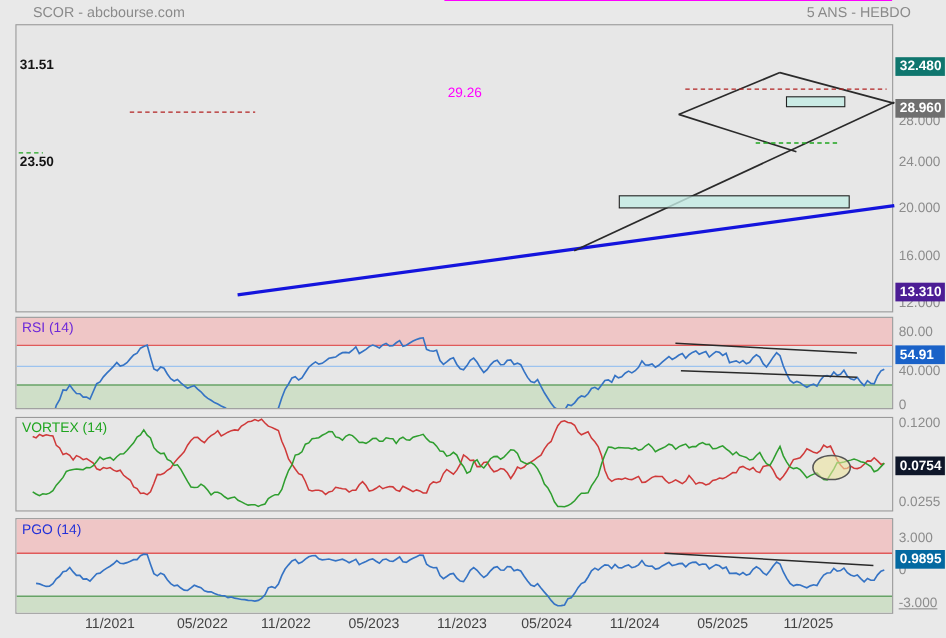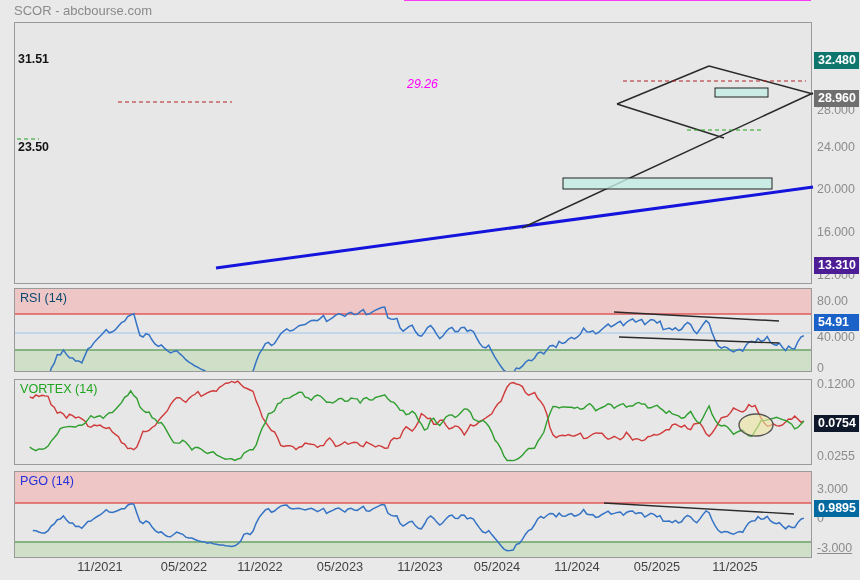--- a/index.html
+++ b/index.html
@@ -1,18 +1,18 @@
 <!DOCTYPE html>
 <html><head>
 <meta charset="utf-8">
 <style>
   html,body{margin:0;padding:0;background:#e9e9e9;}
   #page{position:relative;width:860px;height:580px;background:#e9e9e9;
         font-family:"Liberation Sans",sans-serif;overflow:hidden;}
-  .hdr{position:absolute;top:3px;font-size:13px;color:#8a8a8a;}
+  .hdr{position:absolute;top:3px;font-size:13px;color:#8a8a8a;margin-left:16px;}
   .panel{position:absolute;left:14px;width:798px;border:1px solid #9a9a9a;
          background:#e7e7e7;box-sizing:border-box;}
   #price-panel{top:22px;height:262px;}
   #rsi-panel{top:288px;height:84px;}
   #vortex-panel{top:379px;height:86px;}
   #pgo-panel{top:471px;height:87px;}
   #chart-svg{position:absolute;left:0;top:0;z-index:2;}
   .txt{position:absolute;z-index:4;white-space:nowrap;}
   .legend-row{position:absolute;left:20px;top:26px;z-index:4;display:flex;gap:17px;
               font-size:12.6px;font-weight:500;}
@@ -22,20 +22,21 @@
          line-height:17px;padding-left:4px;box-sizing:border-box;z-index:5;}
   .indlabel{font-size:12.6px;font-weight:500;}
   .xlab{top:559px;width:64px;text-align:center;font-size:12.8px;color:#424242;}
   .magenta{color:#ff00ff;font-size:12.4px;}
 </style>
 </head>
 <body>
 
 <div id="page">
   <div class="hdr" style="left:14px;">SCOR - abcbourse.com</div>
+  <div class="hdr" style="left:612px;width:200px;text-align:right;">5 ANS - HEBDO</div>
 
   <div class="panel" id="price-panel"></div>
   <div class="panel" id="rsi-panel"></div>
   <div class="panel" id="vortex-panel"></div>
   <div class="panel" id="pgo-panel"></div>
 
   <svg id="chart-svg" width="860" height="580">
       <defs>
         <clipPath id="clip-price">
           <rect x="15" y="23" width="796" height="259"></rect>
@@ -104,33 +105,33 @@
         <line x1="614" y1="312" x2="779" y2="321" stroke="#2a2a2a" stroke-width="1.4"></line>
         <line x1="619" y1="337" x2="779" y2="343" stroke="#2a2a2a" stroke-width="1.4"></line>
         <ellipse cx="756" cy="425" rx="17" ry="11" fill="rgba(238,230,160,0.6)" stroke="#555" stroke-width="1.4"></ellipse>
         <line x1="604" y1="503" x2="794" y2="514" stroke="#2a2a2a" stroke-width="1.4"></line>
       </g>
     </svg>
 
 
   <div class="txt plabel" style="left:18px;top:52px;">31.51</div>
   <div class="txt plabel" style="left:18px;top:140px;">23.50</div>
-  <div class="txt magenta" style="left:407px;top:77px;font-style:italic;">29.26</div>
+  <div class="txt magenta" style="left:407px;top:77px;">29.26</div>
 
   <div class="txt ylab" style="top:103px;">28.000</div>
   <div class="txt ylab" style="top:140px;">24.000</div>
   <div class="txt ylab" style="top:182px;">20.000</div>
   <div class="txt ylab" style="top:225px;">16.000</div>
   <div class="txt ylab" style="top:268px;">12.000</div>
 
   <div class="txt badge" style="top: 52px; background-color: #0f766e;">32.480</div>
   <div class="txt badge" style="top: 90px; background-color: rgb(111, 111, 111);">28.960</div>
   <div class="txt badge" style="top: 257px; background-color: #4c1d95;">13.310</div>
 
-  <div class="txt indlabel" style="left: 20px; top: 291px; color: #0c4a6e;">RSI (14)</div>
+  <div class="txt indlabel" style="left: 20px; top: 291px; color: #6d28d9;">RSI (14)</div>
   <div class="txt ylab" style="top:294px;">80.00</div>
   <div class="txt ylab" style="top:330px;text-align:right;">40.000</div>
   <div class="txt ylab" style="top:361px;">0</div>
   <div class="txt badge" style="top: 314px; background-color: rgb(26, 98, 200);">54.91</div>
 
   <div class="txt indlabel" style="left: 20px; top: 382px; color: rgb(31, 165, 31);">VORTEX (14)</div>
   <div class="txt ylab" style="top:377px;">0.1200</div>
   <div class="txt ylab" style="top:449px;">0.0255</div>
   <div class="txt badge" style="top: 415px; background-color: #0f172a;">0.0754</div>
 

